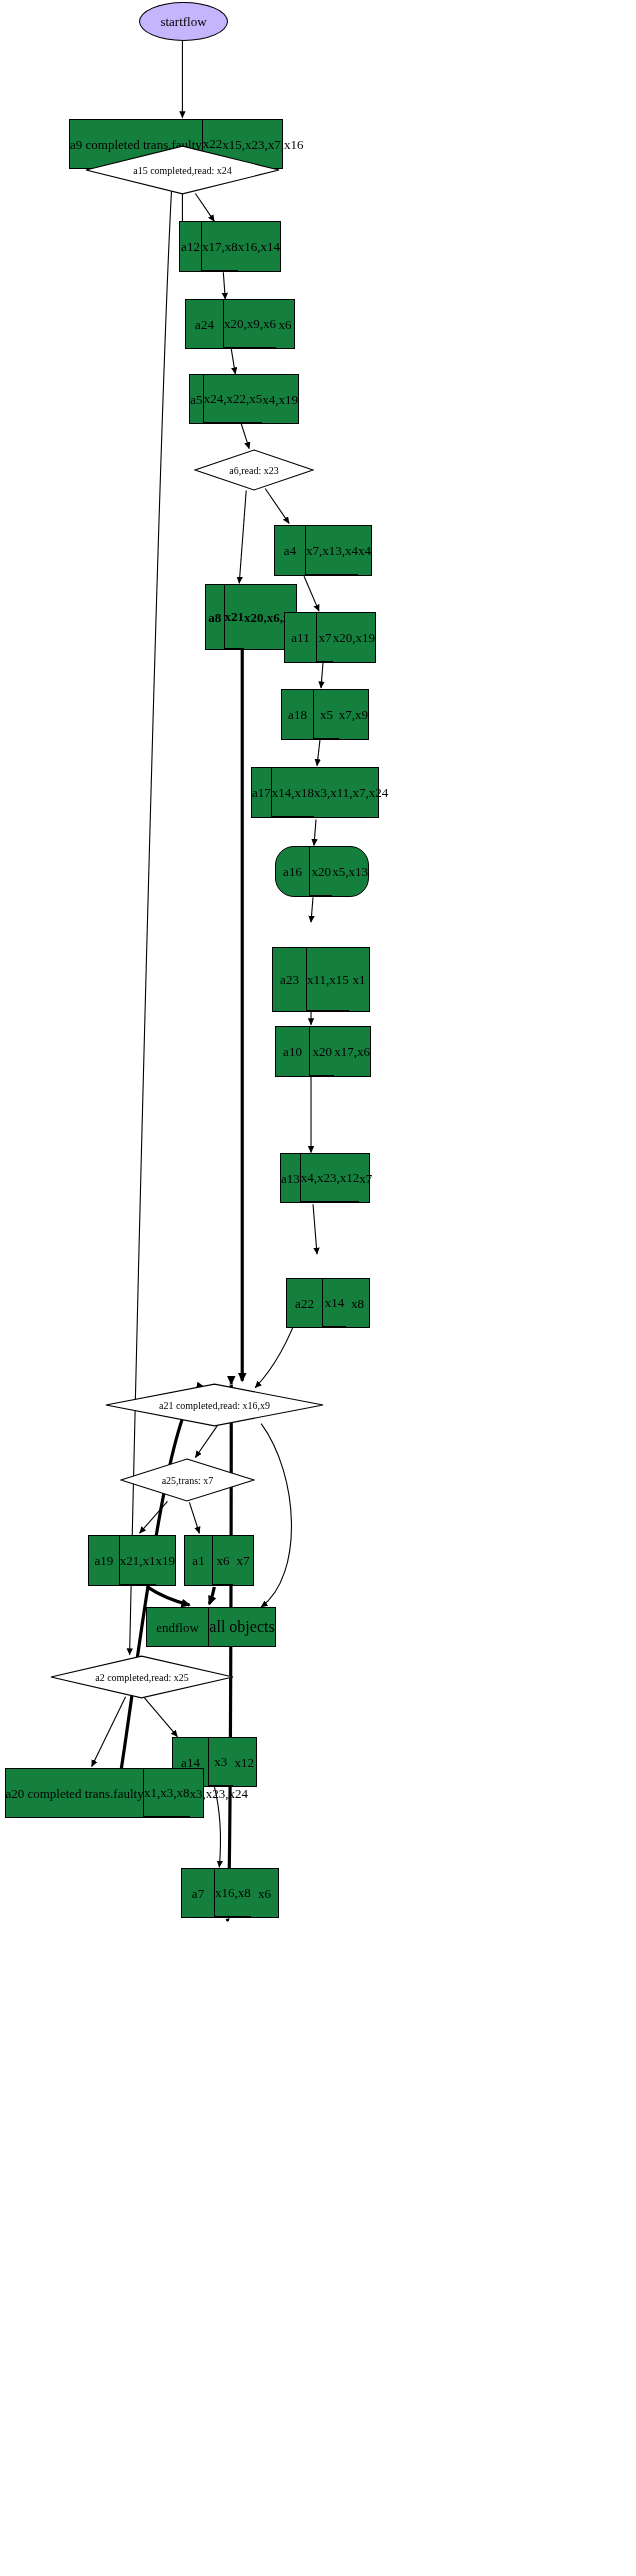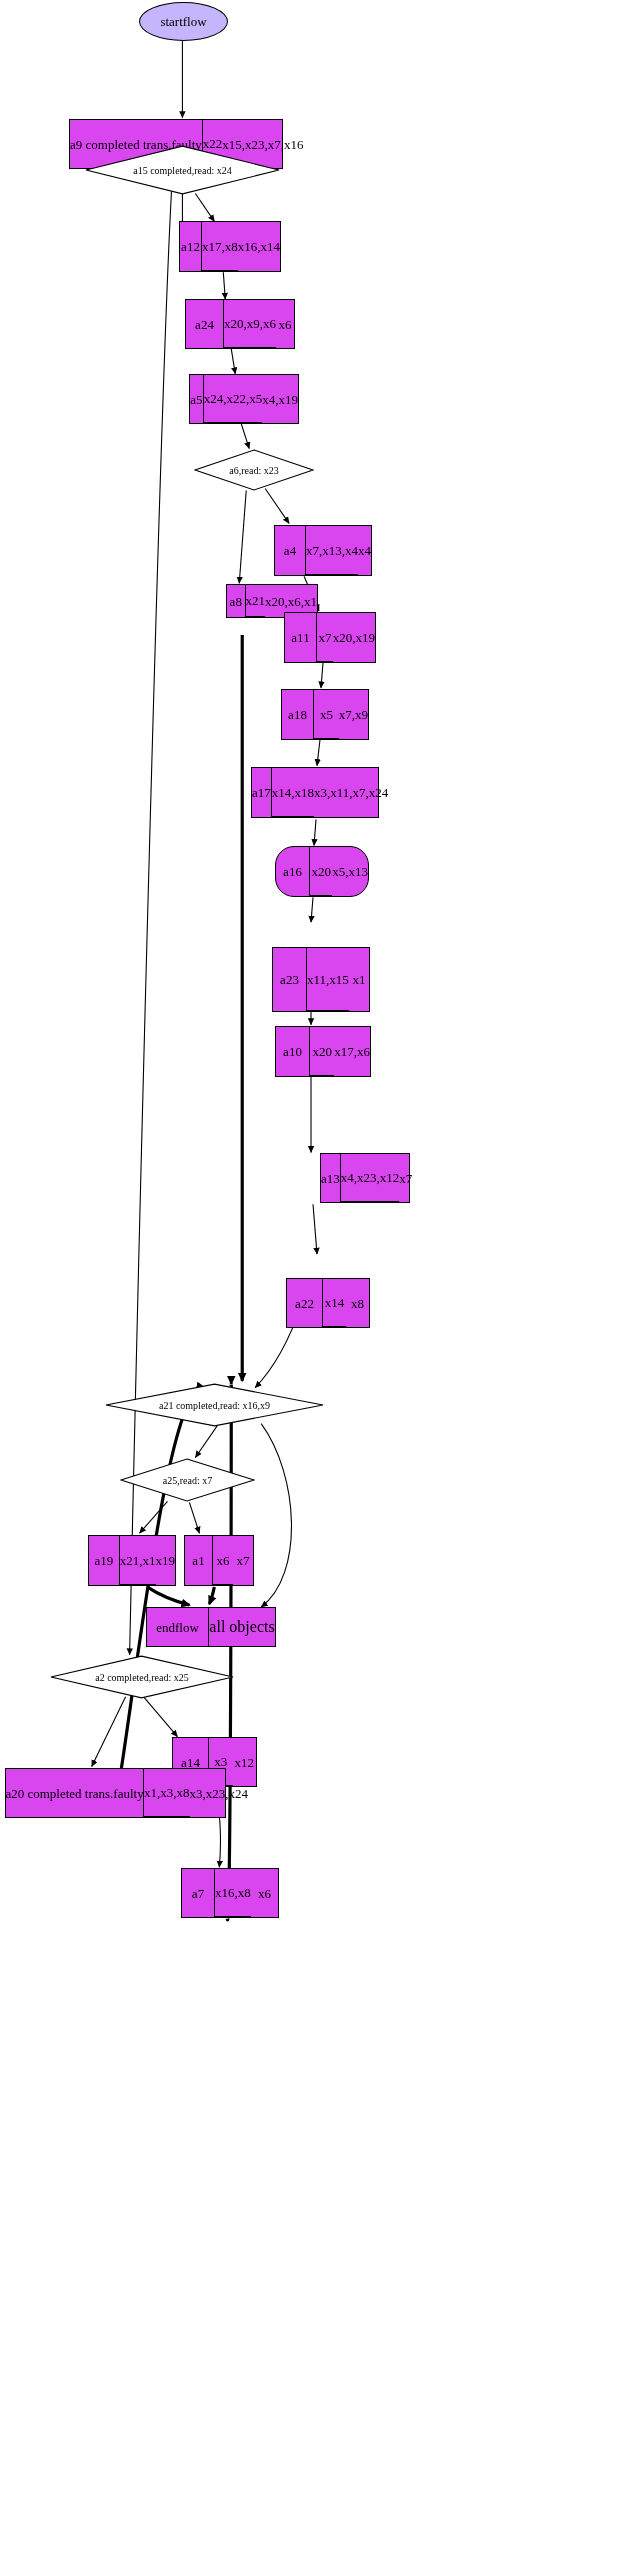--- a/index.html
+++ b/index.html
@@ -1,21 +1,21 @@
 <!DOCTYPE html>
 <html><head>
 <meta charset="utf-8">
 <style>
   html,body{margin:0;padding:0;background:#ffffff;}
   body{font-family:"Liberation Serif","DejaVu Serif",serif;color:#000;}
   #canvas{position:relative;width:636px;height:2576px;background:#fff;overflow:hidden;}
   svg#edges{position:absolute;left:0;top:0;width:636px;height:2576px;pointer-events:none;}
 
   
-  .rec{position:absolute;border:1px solid #000;box-sizing:border-box;background:#d946ef;
+  .rec{position:absolute;border:1px solid #000;box-sizing:border-box;background:#15803d;
        display:flex;flex-direction:row;}
   .rec .lcol{display:flex;align-items:center;justify-content:center;
              border-right:1px solid #000;box-sizing:border-box;}
   .rec .rcol{display:flex;flex:1;box-sizing:border-box;}
   .rec .r1{flex:1;display:flex;align-items:center;justify-content:center;
            border-bottom:1px solid #000;box-sizing:border-box;}
   .rec .r2{flex:1;display:flex;align-items:center;justify-content:center;box-sizing:border-box;}
   .rec .lcol span,.rec .r1 span,.rec .r2 span{font-size:13px;line-height:1;white-space:nowrap;}
 
   
@@ -196,21 +196,21 @@
     <div class="rcol">
       <div class="r1">
           <span>x7,x13,x4</span>
         </div>
       <div class="r2">
           <span>x4</span>
         </div>
     </div>
   </div>
 
-  <div class="rec" style="left:226px;top:584px;width:92px;height:34px;">
+  <div class="rec" style="left:205px;top:584px;width:92px;height:66px;font-weight:bold;">
     <div class="lcol" style="width:31px;">
         <span>a8</span>
       </div>
     <div class="rcol">
       <div class="r1">
           <span>x21</span>
         </div>
       <div class="r2">
           <span>x20,x6,x1</span>
         </div>
@@ -317,35 +317,35 @@
     <div class="rcol">
       <div class="r1">
           <span>x3</span>
         </div>
       <div class="r2">
           <span>x12</span>
         </div>
     </div>
   </div>
 
-  <div class="rec" style="left:280px;top:1153px;width:90px;height:50px;margin-left:40px;">
+  <div class="rec" style="left:280px;top:1153px;width:90px;height:50px;">
     <div class="lcol" style="width:31px;">
         <span>a13</span>
       </div>
     <div class="rcol">
       <div class="r1">
           <span>x4,x23,x12</span>
         </div>
       <div class="r2">
           <span>x7</span>
         </div>
     </div>
   </div>
 
-  <div class="rec" style="left:5px;top:1768px;width:221px;height:50px;">
+  <div class="rec" style="left:5px;top:1768px;width:199px;height:50px;">
     <div class="lcol" style="width:138px;">
         <span>a20 completed trans.faulty</span>
       </div>
     <div class="rcol">
       <div class="r1">
           <span>x1,x3,x8</span>
         </div>
       <div class="r2">
           <span>x3,x23,x24</span>
         </div>
@@ -387,21 +387,21 @@
     <div class="dlabel">
         <span>a21 completed,read: x16,x9</span>
       </div>
   </div>
 
   <div class="dia" style="left:120px;top:1458px;width:135px;height:44px;">
     <svg width="135" height="44" viewBox="0 0 135 44">
       <polygon points="67,1 134,22 67,43 1,22" fill="#fff" stroke="#000" stroke-width="1.1"></polygon>
     </svg>
     <div class="dlabel">
-        <span>a25,read: x7</span>
+        <span>a25,trans: x7</span>
       </div>
   </div>
 
   <div class="rec" style="left:88px;top:1535px;width:88px;height:51px;">
     <div class="lcol" style="width:34px;">
         <span>a19</span>
       </div>
     <div class="rcol">
       <div class="r1">
           <span>x21,x1</span>

